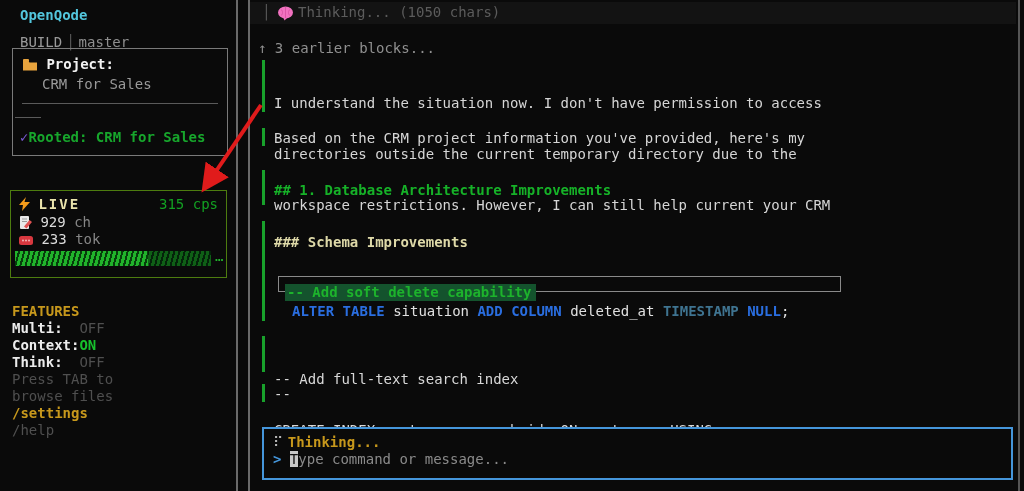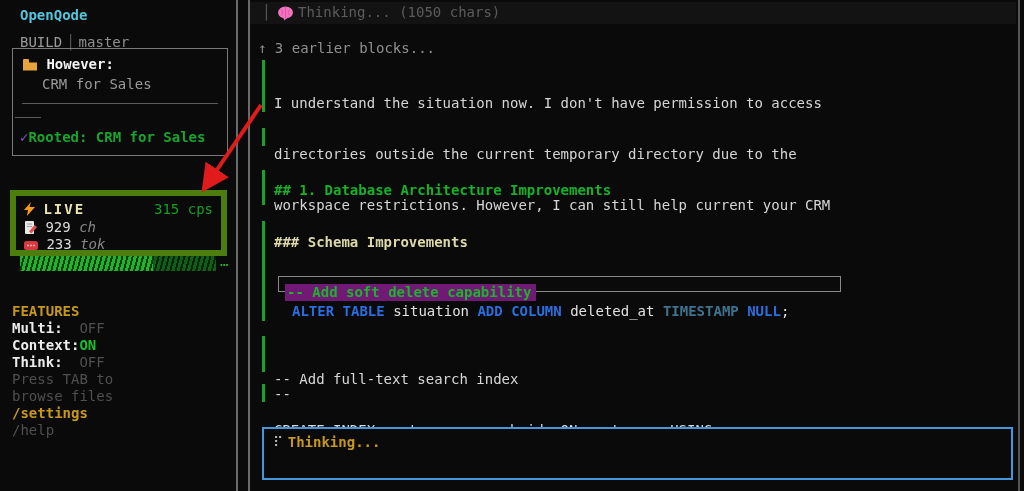--- a/index.html
+++ b/index.html
@@ -27,26 +27,26 @@
 
   #project-box { position:absolute; left:12px; top:48px; width:216px; height:108px; border:1px solid #7a7a7a; }
   .pb-row1 { left:9px; top:7px; color:#f2f2f2; font-weight:bold; }
   .pb-name { left:9px; top:27px; color:#9a9a9a;margin-left:20px; }
   .pb-div1 { position:absolute; left:9px; right:9px; top:54px; border-top:1px solid #5a5a5a; }
   .pb-div2 { position:absolute; left:2px; top:68px; width:26px; border-top:1px solid #5a5a5a; }
   .pb-rooted { left:7px; top:80px; }
   .check { color:#7a5cd6; font-weight:bold; }
   .rooted-text { color:#17a62c; font-weight:bold; }
 
-  #live-box { position:absolute; left:10px; top:190px; width:217px; height:66px; border:6px solid #4d7c0f; }
+  #live-box { position:absolute; left:10px; top:190px; width:217px; height:88px; border:1px solid #4d7c0f; }
   .lb-row1 { position:absolute; left:8px; right:8px; top:5px; display:flex; justify-content:space-between; white-space:pre; }
   .live-label { color:#eae4ad; font-weight:bold; letter-spacing:2px; }
   .cps { color:#12a022; }
   .lb-row2 { left:8px; top:23px; } .lb-row3 { left:8px; top:40px; }
-  .stat-num { color:#dcdcdc;text-align:right; } .stat-unit { color:#868686;font-style:italic; }
+  .stat-num { color:#dcdcdc;text-align:right; } .stat-unit { color:#868686; }
   .lb-bar { position:absolute; left:4px; top:60px; width:196px; height:15px;
     background:repeating-linear-gradient(105deg,#0f5f16 0 3px,#04220a 3px 5px); }
   .lb-fill { position:absolute; left:0; top:0; bottom:0; width:68%;
     background:repeating-linear-gradient(105deg,#21b32b 0 3px,#073c0c 3px 5px); }
   .lb-ellipsis { left:204px; top:57px; color:#21b32b; }
 
   .feat-head { left:12px; top:303px; color:#c7981c; font-weight:bold; }
   .feat-row { left:12px; }
   .feat-label { color:#ececec; font-weight:bold; }
   .feat-off { color:#4f4f4f; }
@@ -61,21 +61,21 @@
   .th-icon { position:absolute; left:27px; top:4px; }
   .th-text { left:48px; top:2px; color:#5c5c5c; }
 
   .gutter { position:absolute; width:3px; background:#18a12b; }
   .earlier { left:8px; top:40px; color:#909090; }
   .p-lines { left:24px; color:#d6d6d6; }
   .h2-text { left:24px; top:182px; color:#16b228; font-weight:bold; }
   .h3-text { left:24px; top:234px; color:#ded9a8; font-weight:bold; }
 
   #code-box { position:absolute; left:28px; top:276px; width:563px; height:16px; border:1px solid #8a8a8a; }
-  #code-box-label { position:absolute; left:6px; top:7px; background:#701a75;
+  #code-box-label { position:absolute; left:6px; top:7px; background:#14532d;
     color:#1db32c; font-weight:bold; padding:0 5px 0 2px; white-space:pre; }
   .sql-line { left:42px; top:303px; }
   .kw { color:#2a6ee0; font-weight:bold; }
   .typ { color:#3f7491; font-weight:bold; }
   .plain { color:#e0e0e0; }
 
   .code-lines { left:24px; top:337px; color:#d8d8d8; }
   .dash-line { left:24px; top:386px; color:#d8d8d8; }
 
   #input-box { position:absolute; left:12px; top:427px; width:751px; height:53px;
@@ -95,21 +95,21 @@
 <body>
 
 <div id="sidebar">
   <div class="abs sb-title">OpenQode</div>
   <div class="abs sb-build"><span>BUILD</span><span class="sep">│</span><span class="branch">master</span></div>
 
   <div id="project-box">
     <div class="abs pb-row1"><svg class="icon-svg" width="16" height="13" viewBox="0 0 16 13">
           <path d="M1 2.5h5l1.5 2H15v8H1z" fill="#e8a33d"></path>
           <rect x="1" y="1" width="6" height="3" rx="1" fill="#e8a33d"></rect>
-        </svg> <span>However:</span></div>
+        </svg> <span>Project:</span></div>
     <div class="abs pb-name">CRM for Sales</div>
     <div class="pb-div1"></div>
     <div class="pb-div2"></div>
     <div class="abs pb-rooted"><span class="check">✓</span><span class="rooted-text">Rooted: CRM for Sales</span></div>
   </div>
 
   <div id="live-box">
     <div class="lb-row1">
       <span><svg class="icon-svg" width="11" height="14" viewBox="0 0 11 14">
             <polygon points="7,0 0,8 4,8 3,14 11,5 5.5,5" fill="#f59b1a"></polygon>
@@ -162,20 +162,21 @@
   <div class="abs earlier">↑ 3 earlier blocks...</div>
 
   <div class="gutter" style="left:12px;top:60px;height:52px"></div>
   <div class="abs p-lines" style="top:61px">
     <div>I understand the situation now. I don't have permission to access</div>
     <div>directories outside the current temporary directory due to the</div>
     <div>workspace restrictions. However, I can still help current your CRM</div>
   </div>
 
   <div class="gutter" style="left:12px;top:128px;height:18px"></div>
+  <div class="abs p-lines" style="top:130px">Based on the CRM project information you've provided, here's my</div>
 
   <div class="gutter" style="left:12px;top:170px;height:35px"></div>
   <div class="abs h2-text">## 1. Database Architecture Improvements</div>
 
   <div class="gutter" style="left:12px;top:221px;height:100px"></div>
   <div class="abs h3-text">### Schema Improvements</div>
 
   <div id="code-box">
     <div id="code-box-label">-- Add soft delete capability</div>
   </div>
@@ -185,20 +186,21 @@
   <div class="abs code-lines">
     <div>-- Add full-text search index</div>
     <div>CREATE INDEX customers_search_idx ON customers USING</div>
   </div>
 
   <div class="gutter" style="left:12px;top:384px;height:18px"></div>
   <div class="abs dash-line">--</div>
 
   <div id="input-box">
     <div class="abs in-row1"><span class="spinner">⠏ </span><span class="in-status">Thinking...</span></div>
+    <div class="abs in-row2"><span class="prompt">&gt; </span><span class="cursor">T</span><span class="placeholder">ype command or message...</span></div>
   </div>
 </div>
 
 <svg id="arrow-overlay" width="1024" height="491" viewBox="0 0 1024 491">
   <defs>
     <marker id="ah" markerWidth="7" markerHeight="7" refX="5" refY="3.5" orient="auto">
       <path d="M0,0 L7,3.5 L0,7 z" fill="#e01b1b"></path>
     </marker>
   </defs>
   <line x1="261" y1="105" x2="206" y2="186" stroke="#e01b1b" stroke-width="4" marker-end="url(#ah)"></line>

